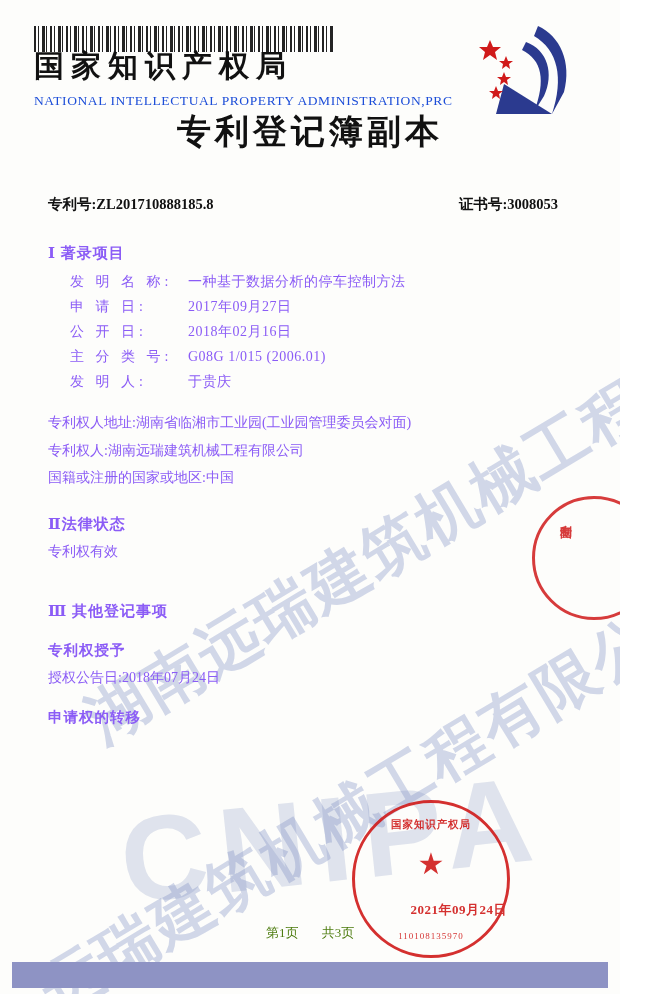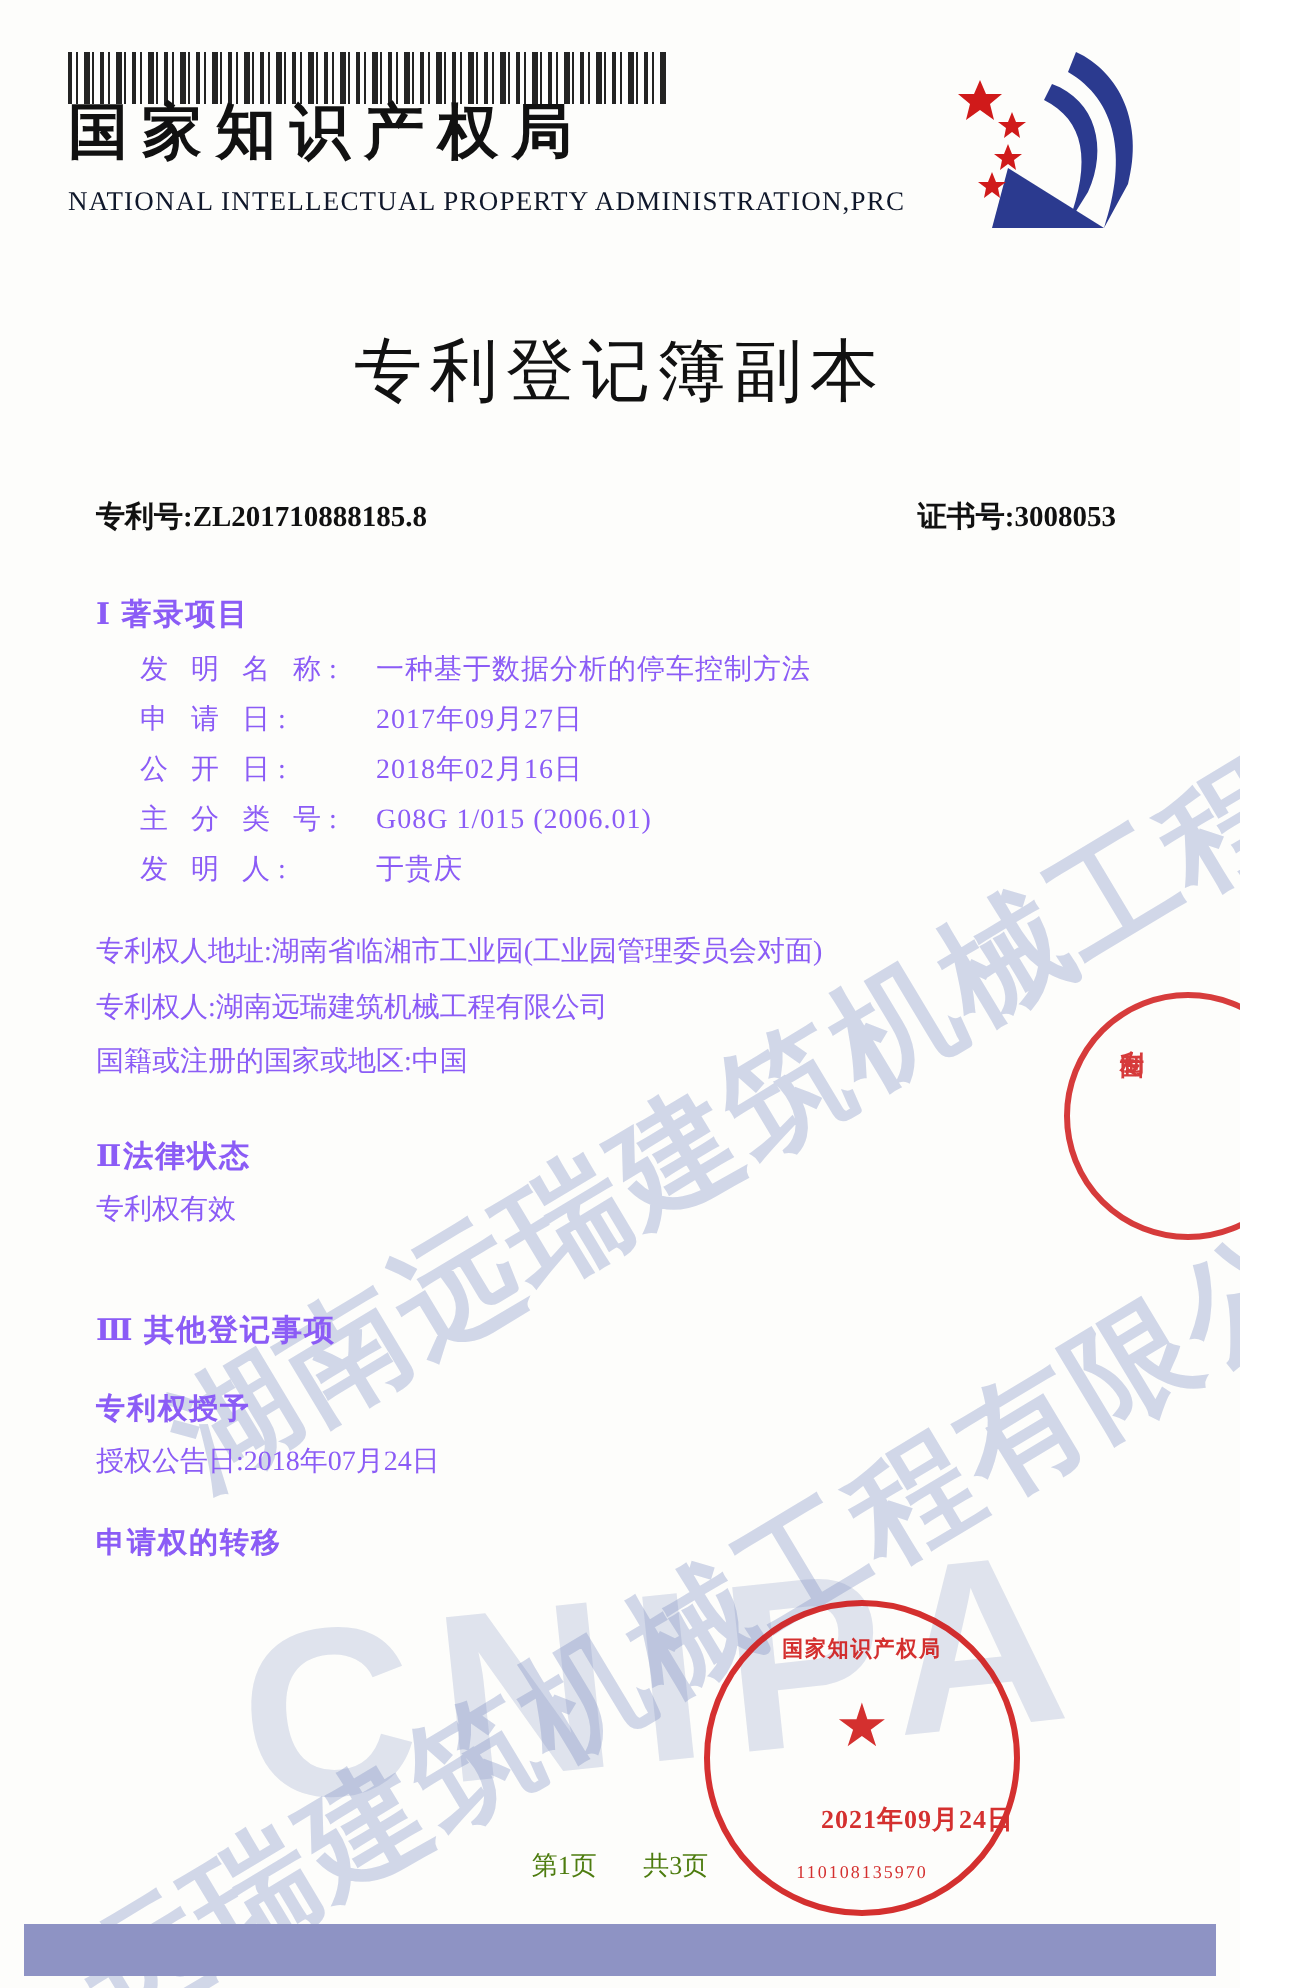--- a/index.html
+++ b/index.html
@@ -86,39 +86,38 @@
     font-weight: 700;
     font-size: 30px;
     letter-spacing: 7px;
     color: #111;
   }
   .org-en {
     margin-top: 6px;
     font-family: "Liberation Serif", serif;
     font-size: 13.5px;
     letter-spacing: 0.6px;
-    color: #0f172a;
+    color: #1d4ed8;
     font-variant: small-caps;
   }
   .logo {
     position: absolute;
     right: 40px;
     top: 22px;
     width: 120px;
     height: 96px;
   }
 
   
   .doc-title {
     position: relative;
     z-index: 4;
     text-align: center;
-    margin-top: 54px;
     font-size: 34px;
-    font-weight: 400;
+    font-weight: 700;
     letter-spacing: 4px;
     color: #111;
   }
 
   
   .num-row {
     position: relative;
     z-index: 4;
     display: flex;
     justify-content: space-between;

